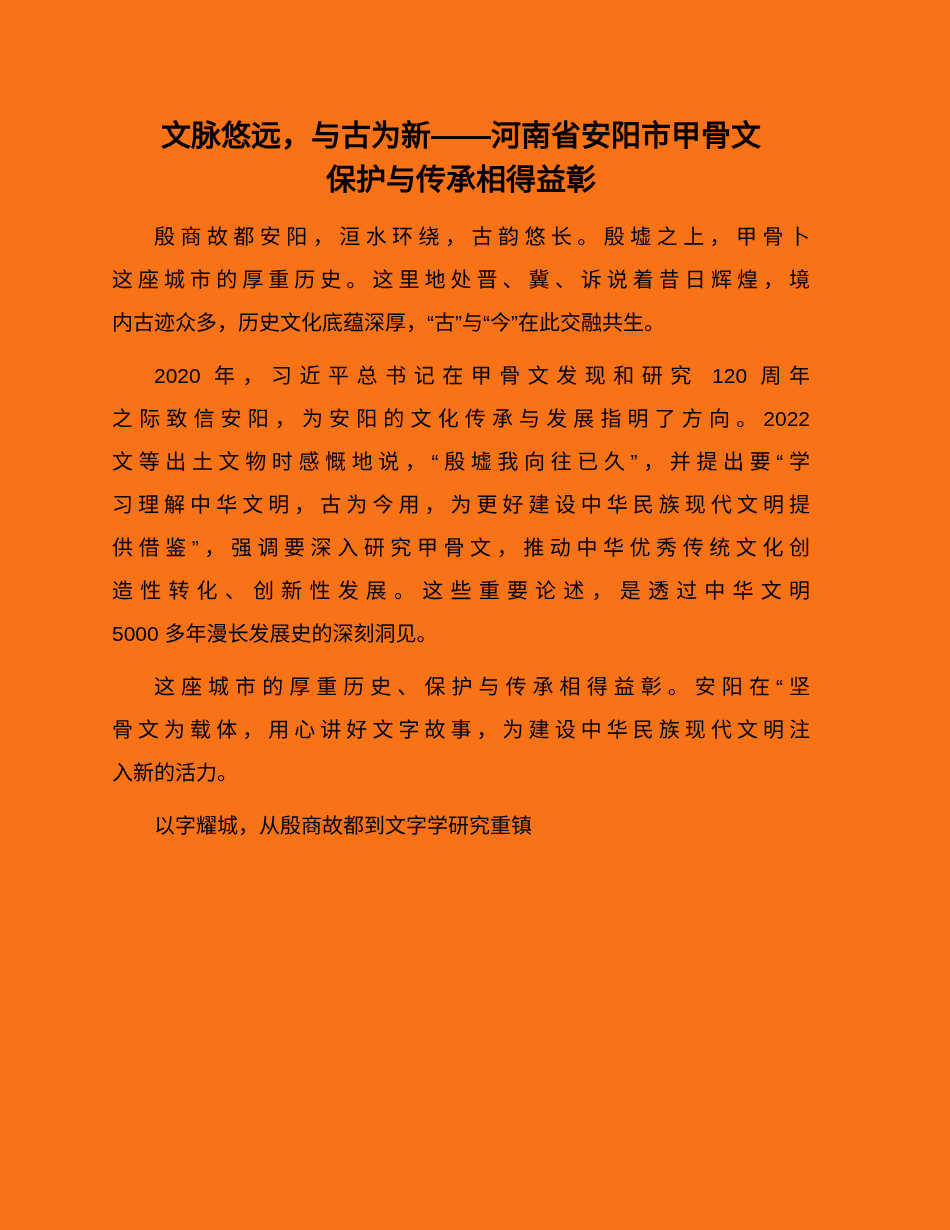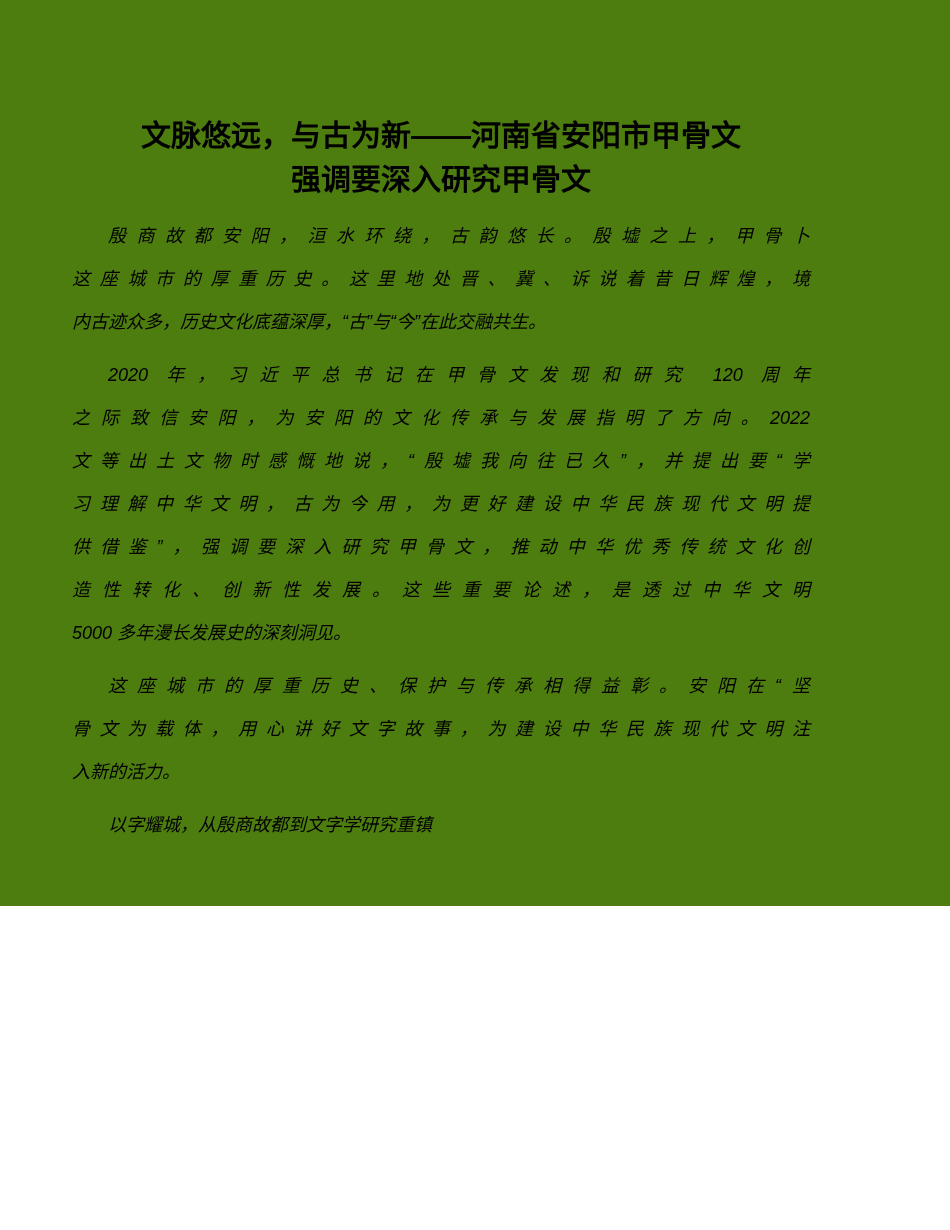--- a/index.html
+++ b/index.html
@@ -10,57 +10,56 @@
     width: 950px;
     height: 1230px;
     background: #ffffff;
     color: #000000;
     font-family: "Liberation Sans", sans-serif;
     overflow: hidden;
   }
   .page {
     box-sizing: border-box;
     width: 950px;
-    height: 906px;
-    padding: 114px 140px 0 72px;
-    background: #4d7c0f;
+    height: 1230px;
+    padding: 114px 140px 0 112px;
+    background: #f97316;
   }
   .doc-title {
     font-size: 30px;
     font-weight: 700;
     line-height: 44px;
     text-align: center;
     margin: 0 0 13px 0;
   }
   .para {
     margin: 0 0 10px 0;
   }
   .line {
-    font-size: 18px;
+    font-size: 21px;
     line-height: 43px;
     text-align: left;
     white-space: nowrap;
-    font-style: italic;
   }
   .line.fill {
     white-space: normal;
     text-align: justify;
     text-align-last: justify;
   }
   .line.indent {
     text-indent: 2em;
   }
 </style>
 </head>
 <body>
 
 <div class="page">
   <div class="doc-title">
     <div>文脉悠远，与古为新——河南省安阳市甲骨文</div>
-    <div>强调要深入研究甲骨文</div>
+    <div>保护与传承相得益彰</div>
   </div>
   <div>
       <div class="para">
         <div class="line fill indent">殷商故都安阳，洹水环绕，古韵悠长。殷墟之上，甲骨卜</div>
         <div class="line fill">这座城市的厚重历史。这里地处晋、冀、诉说着昔日辉煌，境</div>
         <div class="line">内古迹众多，历史文化底蕴深厚，“古”与“今”在此交融共生。</div>
       </div>
       <div class="para">
         <div class="line fill indent">2020 年，习近平总书记在甲骨文发现和研究 120 周年</div>
         <div class="line fill">之际致信安阳，为安阳的文化传承与发展指明了方向。2022</div>

